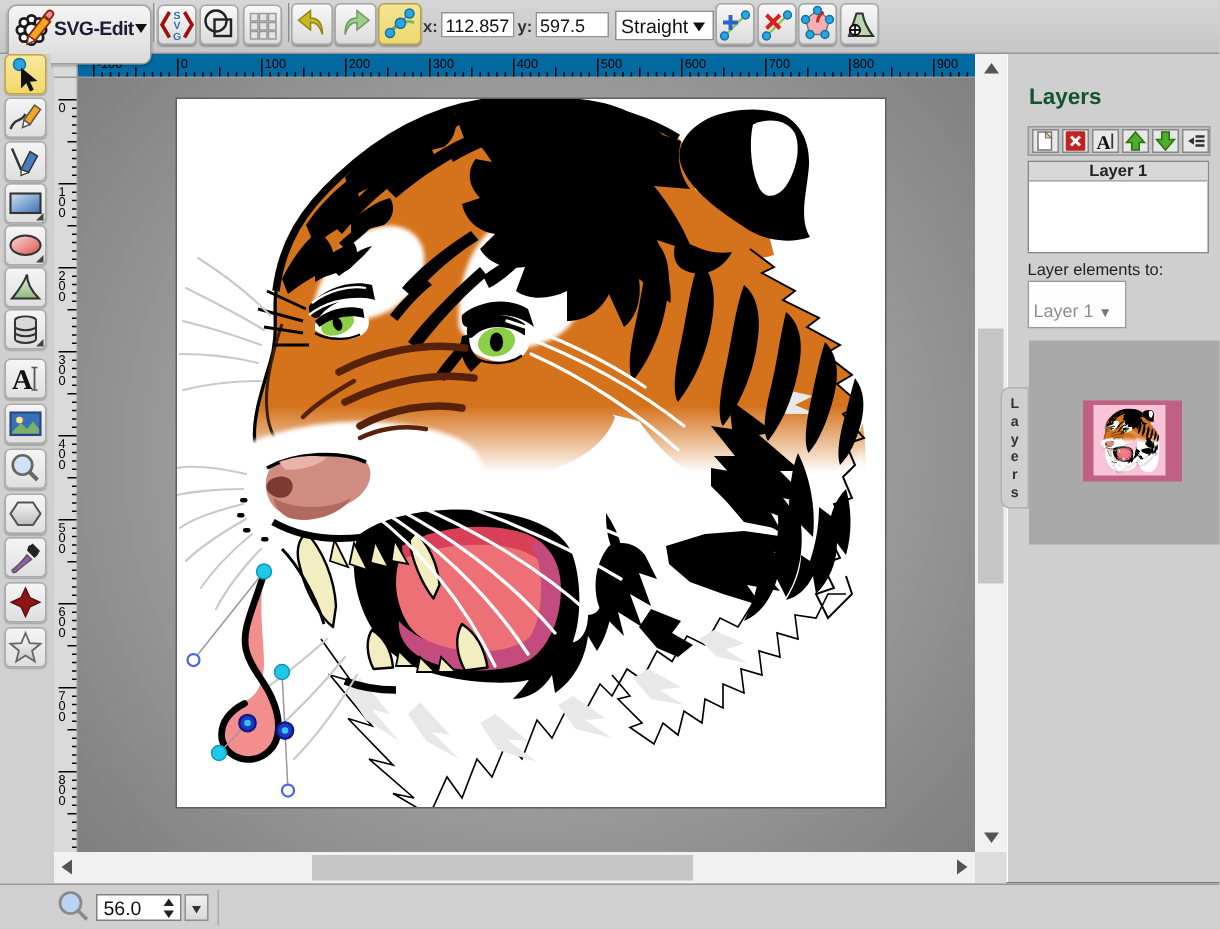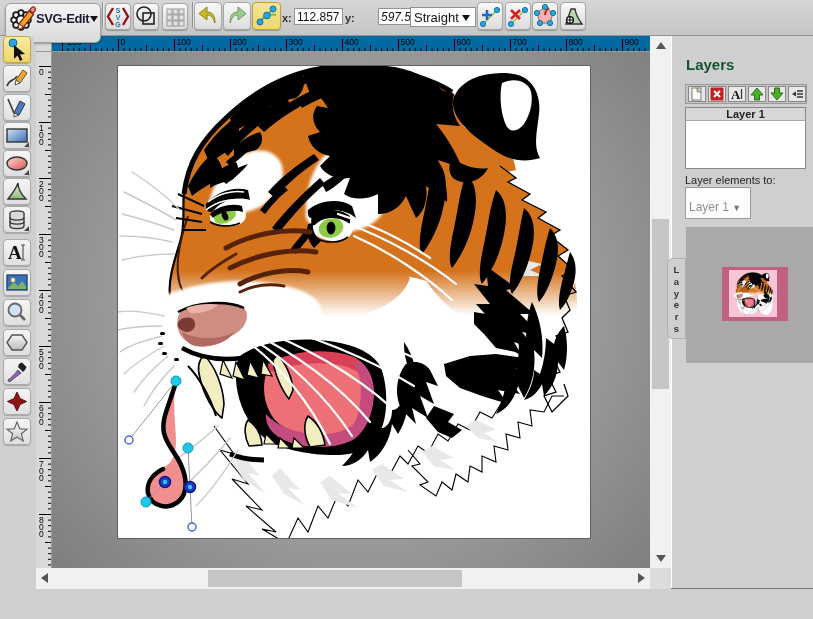--- a/index.html
+++ b/index.html
@@ -636,21 +636,21 @@
         <path d="M5 21 C10 13 17 10 23 12" fill="none" stroke="#7cb860" stroke-width="2"></path>
         <line x1="7" y1="19" x2="20" y2="6" stroke="#888" stroke-width="1.2"></line>
         <circle cx="7" cy="19" r="3" fill="#28a7e4" stroke="#1270a0"></circle>
         <circle cx="14" cy="12.5" r="3.4" fill="#28a7e4" stroke="#1270a0"></circle>
         <circle cx="20" cy="6" r="3" fill="#28a7e4" stroke="#1270a0"></circle>
       </svg>
     </div>
     <span class="tlabel" style="left:282px">x:</span>
     <input class="tinput" style="left: 294px;" value="112.857">
     <span class="tlabel" style="left:345px">y:</span>
-    <input class="tinput" style="left: 378px; font-style: italic;" value="597.5">
+    <input class="tinput" style="left: 357px;" value="597.5">
     <div id="seglist">Straight<div class="arrow"></div></div>
     <div class="tbtn" style="left:477px;width:26px">
       <svg width="24" height="26" style="position:absolute;left:0;top:0">
         <line x1="5" y1="21" x2="19" y2="7" stroke="#8cc63f" stroke-width="1.6"></line>
         <path d="M9 7 L9 17 M4 12 L14 12" stroke="#2965c6" stroke-width="2.6"></path>
         <circle cx="5" cy="21" r="2.6" fill="#28a7e4" stroke="#1270a0"></circle>
         <circle cx="19" cy="7" r="2.6" fill="#28a7e4" stroke="#1270a0"></circle>
       </svg>
     </div>
     <div class="tbtn" style="left:505px;width:26px">
@@ -856,14 +856,28 @@
             <use href="#tigerart"></use>
           </svg>
         </div>
       </div>
     <div id="layerstab">
         <span>L<br>a<br>y<br>e<br>r<br>s</span>
       </div>
   </div>
   <div id="rpborder"></div>
 
+  <div id="bottombar">
+    <svg width="26" height="26" style="position:absolute;left:36px;top:2px">
+      <circle cx="11" cy="10" r="7" fill="#b8d4f2" stroke="#888" stroke-width="1.8"></circle>
+      <line x1="16" y1="15" x2="22" y2="21" stroke="#888" stroke-width="2.4"></line>
+    </svg>
+    <div id="zoombox">56.0<svg width="9" height="14" style="position:absolute;right:3px;top:2px">
+          <path d="M4.5 0 L8 5 L1 5 Z" fill="#222"></path>
+          <path d="M4.5 13 L8 8 L1 8 Z" fill="#222"></path>
+        </svg></div>
+    <div id="zoomdd">
+        <div style="position:absolute;left:4px;top:7px;width:0;height:0;border:3.5px solid transparent;border-top:5px solid #333"></div>
+      </div>
+    <div id="bsep"></div>
+  </div>
 
 </div>
 
 </body></html>

